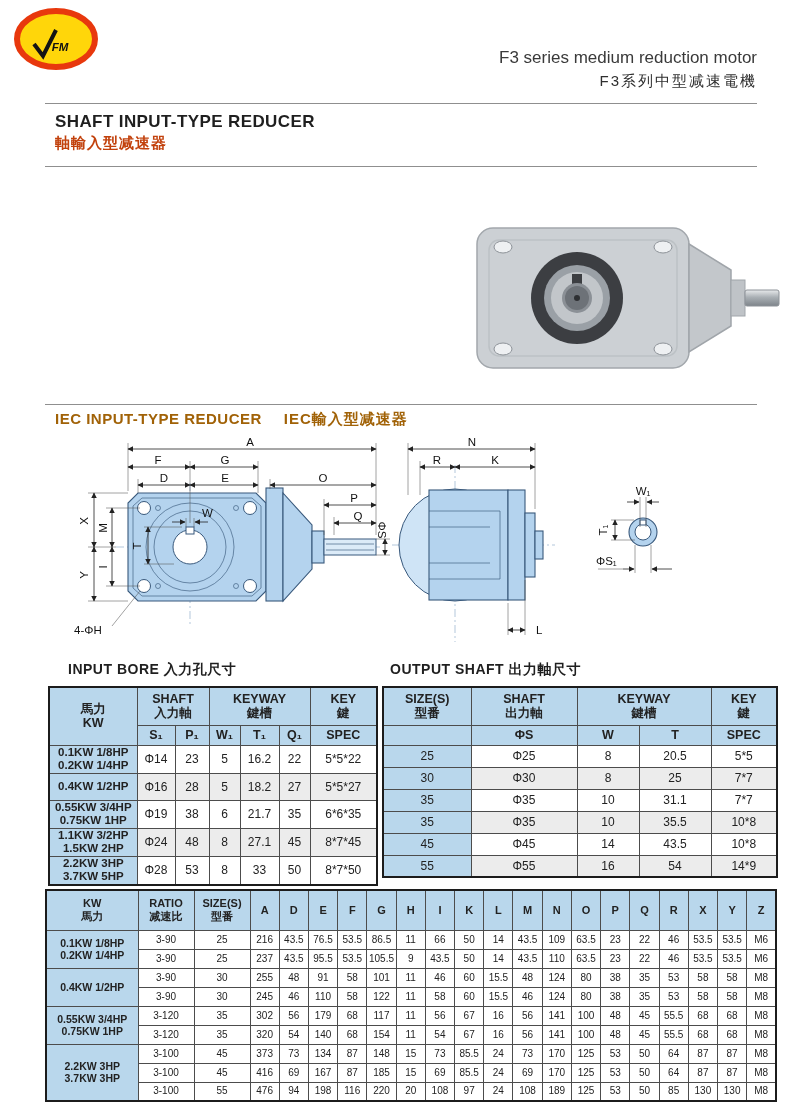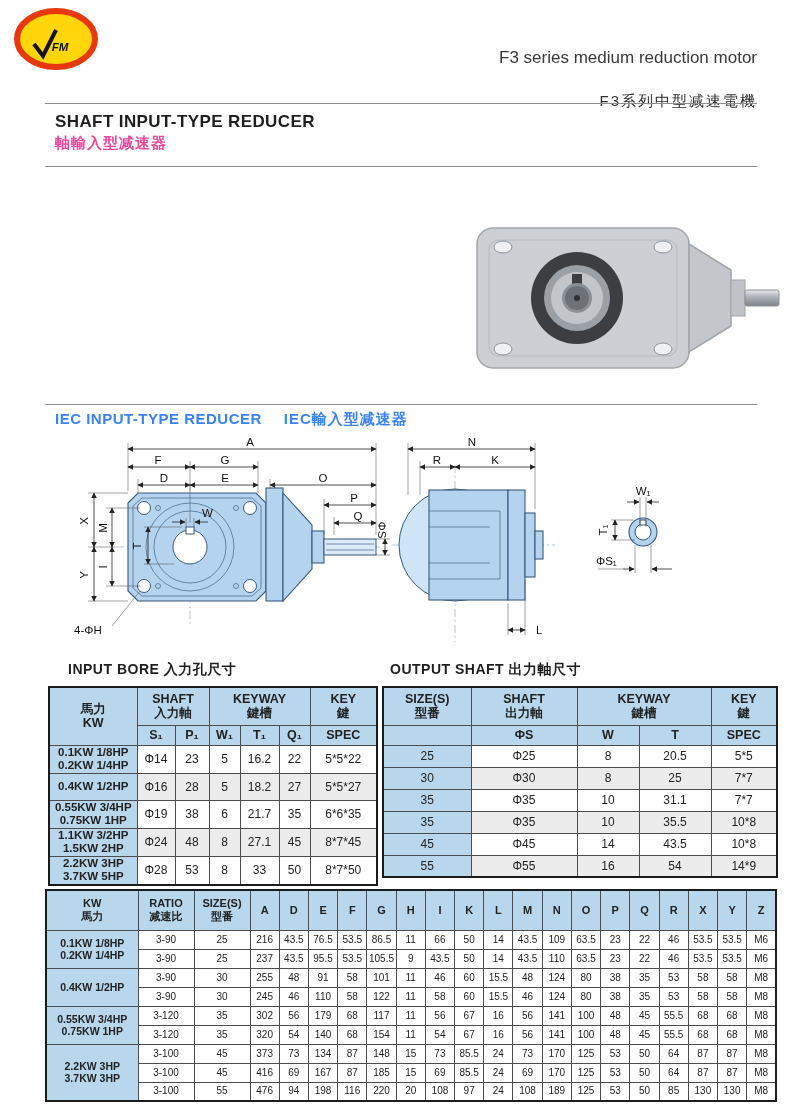--- a/index.html
+++ b/index.html
@@ -5,28 +5,28 @@
   html,body{margin:0;padding:0;background:#e9e9e9;}
   .page{position:relative;width:800px;height:1106px;background:#ffffff;margin:0 auto;
         font-family:"Liberation Sans","DejaVu Sans",sans-serif;color:#222;overflow:hidden;}
   .abs{position:absolute;}
   .rule{position:absolute;left:45px;width:712px;border-top:1px solid #8f8f8f;height:0;}
 
   
   .brand-name{left:96px;top:8px;font-size:37px;font-weight:bold;letter-spacing:3px;color:#1b6ec2;}
   .brand-tagline{left:98px;top:47px;font-size:24px;font-weight:bold;color:#1b6ec2;letter-spacing:2px;}
   .series-en{right:43px;top:48px;font-size:17px;color:#3a3a3a;text-align:right;}
-  .series-zh{right:43px;top:72px;font-size:15px;color:#2f2f2f;text-align:right;letter-spacing:2px;margin-top:20px;}
+  .series-zh{right:43px;top:72px;font-size:15px;color:#2f2f2f;text-align:right;letter-spacing:2px;}
 
   .sec-en{left:55px;top:112px;font-size:17px;font-weight:bold;color:#1f1f1f;letter-spacing:.4px;}
-  .sec-zh{left:55px;top:134px;font-size:15px;font-weight:bold;color:#ec4899;letter-spacing:1px;}
+  .sec-zh{left:55px;top:134px;font-size:15px;font-weight:bold;color:#c2410c;letter-spacing:1px;}
 
   .caption{left:470px;top:186px;width:250px;text-align:center;font-size:15px;color:#333;letter-spacing:2px;}
 
-  .iec-head{left:55px;top:410px;font-size:15px;font-weight:bold;color:#3b82f6;letter-spacing:.5px;}
+  .iec-head{left:55px;top:410px;font-size:15px;font-weight:bold;color:#a16207;letter-spacing:.5px;}
   .iec-head .zh{margin-left:22px;letter-spacing:1px;}
 
   .tbl-title{font-size:14px;font-weight:bold;color:#1f1f1f;letter-spacing:.5px;}
 
   
   table.dtable{border-collapse:collapse;border:2px solid #1c1c1c;table-layout:fixed;background:#fff;}
   .dtable th,.dtable td{border:1px solid #4c4c4c;text-align:center;vertical-align:middle;
         padding:0 1px;line-height:1.18;overflow:hidden;}
   .dtable th{background:#b9d7ec;font-weight:bold;font-size:12.5px;}
   .dtable td{font-size:12px;}

